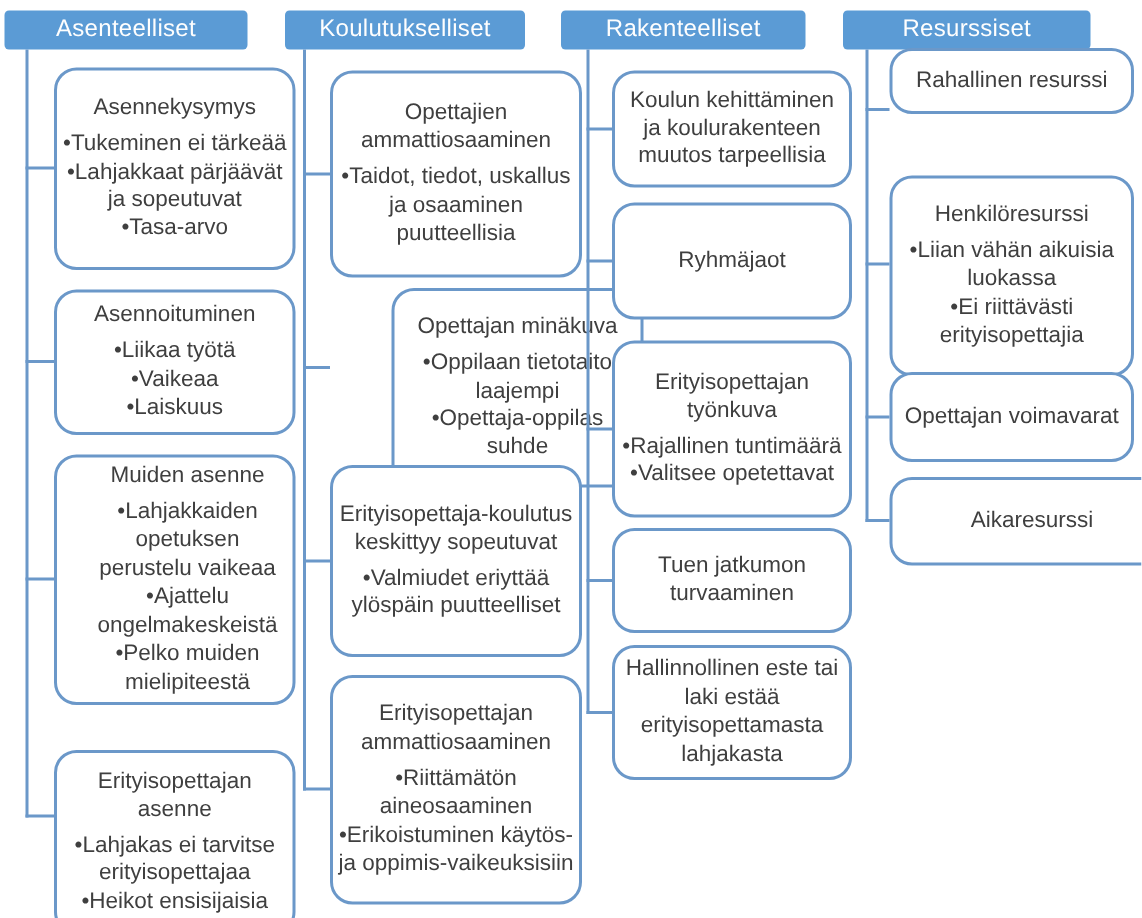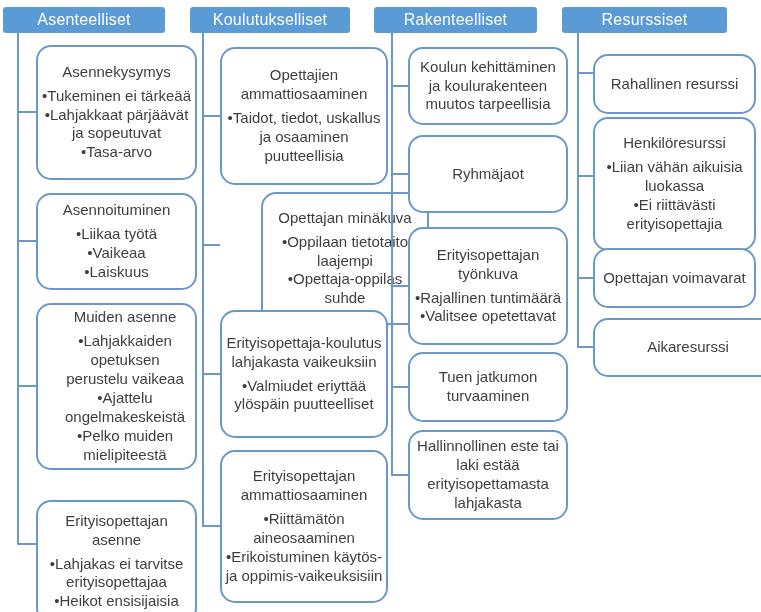--- a/index.html
+++ b/index.html
@@ -114,21 +114,21 @@
   <div class="node" style="left:220px; top:192px; width:168px; height:133px;margin-left:41px;">
     <div class="node-title">Opettajan minäkuva</div>
     <div class="bullets">
       <div class="bullet">Oppilaan tietotaito laajempi</div>
       <div class="bullet">Opettaja-oppilas suhde</div>
     </div>
   </div>
 
   <div class="hline" style="left:202px; top:373px; width:18px;"></div>
   <div class="node" style="left:220px; top:310px; width:168px; height:128px;">
-    <div class="node-title">Erityisopettaja-koulutus lahjakasta vaikeuksiin</div>
+    <div class="node-title">Erityisopettaja-koulutus keskittyy sopeutuvat</div>
     <div class="bullets">
       <div class="bullet">Valmiudet eriyttää ylöspäin puutteelliset</div>
     </div>
   </div>
 
   <div class="hline" style="left:202px; top:525px; width:18px;"></div>
   <div class="node" style="left:220px; top:450px; width:168px; height:153px;">
     <div class="node-title">Erityisopettajan ammattiosaaminen</div>
     <div class="bullets">
       <div class="bullet">Riittämätön aineosaaminen</div>
@@ -165,21 +165,21 @@
 
   <div class="hline" style="left:391px; top:474px; width:17px;"></div>
   <div class="node" style="left:408px; top:430px; width:160px; height:90px;">
     <div class="node-title">Hallinnollinen este tai laki estää erityisopettamasta lahjakasta</div>
   </div>
 
   <div class="hdr" style="left:562px; top:7px; width:165px; height:26px;">Resurssiset</div>
   <div class="vline" style="left:577px; top:33px; height:315px;"></div>
 
   <div class="hline" style="left:577px; top:72px; width:16px;"></div>
-  <div class="node" style="left:593px; top:54px; width:163px; height:60px;">
+  <div class="node" style="left:593px; top:32px; width:163px; height:44px;">
     <div class="node-title">Rahallinen resurssi</div>
   </div>
 
   <div class="hline" style="left:577px; top:175px; width:16px;"></div>
   <div class="node" style="left:593px; top:117px; width:163px; height:134px;justify-content:center;">
     <div class="node-title">Henkilöresurssi</div>
     <div class="bullets">
       <div class="bullet">Liian vähän aikuisia luokassa</div>
       <div class="bullet">Ei riittävästi erityisopettajia</div>
     </div>

